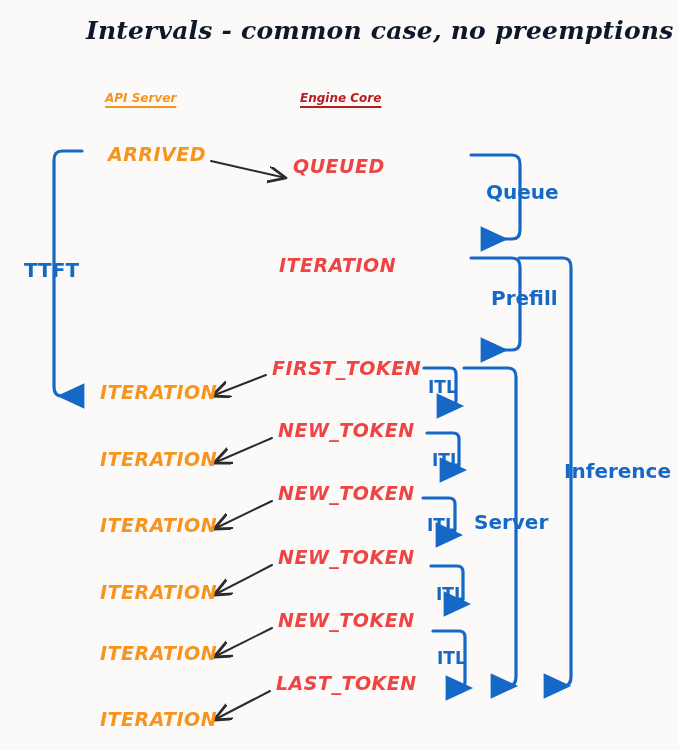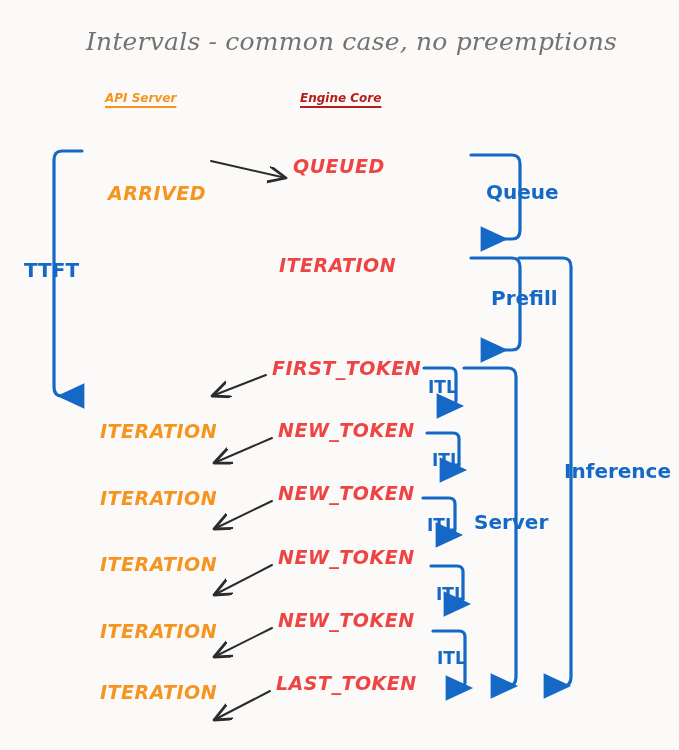--- a/index.html
+++ b/index.html
@@ -20,41 +20,40 @@
     font-family:"DejaVu Sans", sans-serif;
     font-style:italic;
     font-weight:bold;
     letter-spacing:.5px;
   }
 
   #title{
     left:86px;top:18px;
     font-family:"DejaVu Serif", serif;
     font-style:italic;
-    font-weight:normal;
+    font-weight:bold;
     font-size:25px;
-    color:#737373;
+    color:#0f172a;
     letter-spacing:.2px;
-    margin-top:11px;
   }
 
   .col-head{
     font-family:"DejaVu Sans", sans-serif;
     font-style:italic;
     font-weight:bold;
     font-size:12px;
     text-decoration:underline;
     text-underline-offset:4px;
     text-decoration-thickness:2px;
   }
   #head-api{left:105px;top:92px;color:#F5941F;}
   #head-engine{left:300px;top:92px;color:#b91c1c;}
 
   .api-state{
-    font-size:19px;color:#F5941F;margin-top:39px;
+    font-size:19px;color:#F5941F;
   }
   .engine-state{
     font-size:19px;color:#ef4444;
   }
 
   .blue-lbl{
     position:absolute;white-space:nowrap;
     font-family:"DejaVu Sans", sans-serif;
     font-size:20px;
     color:#1568C6;

